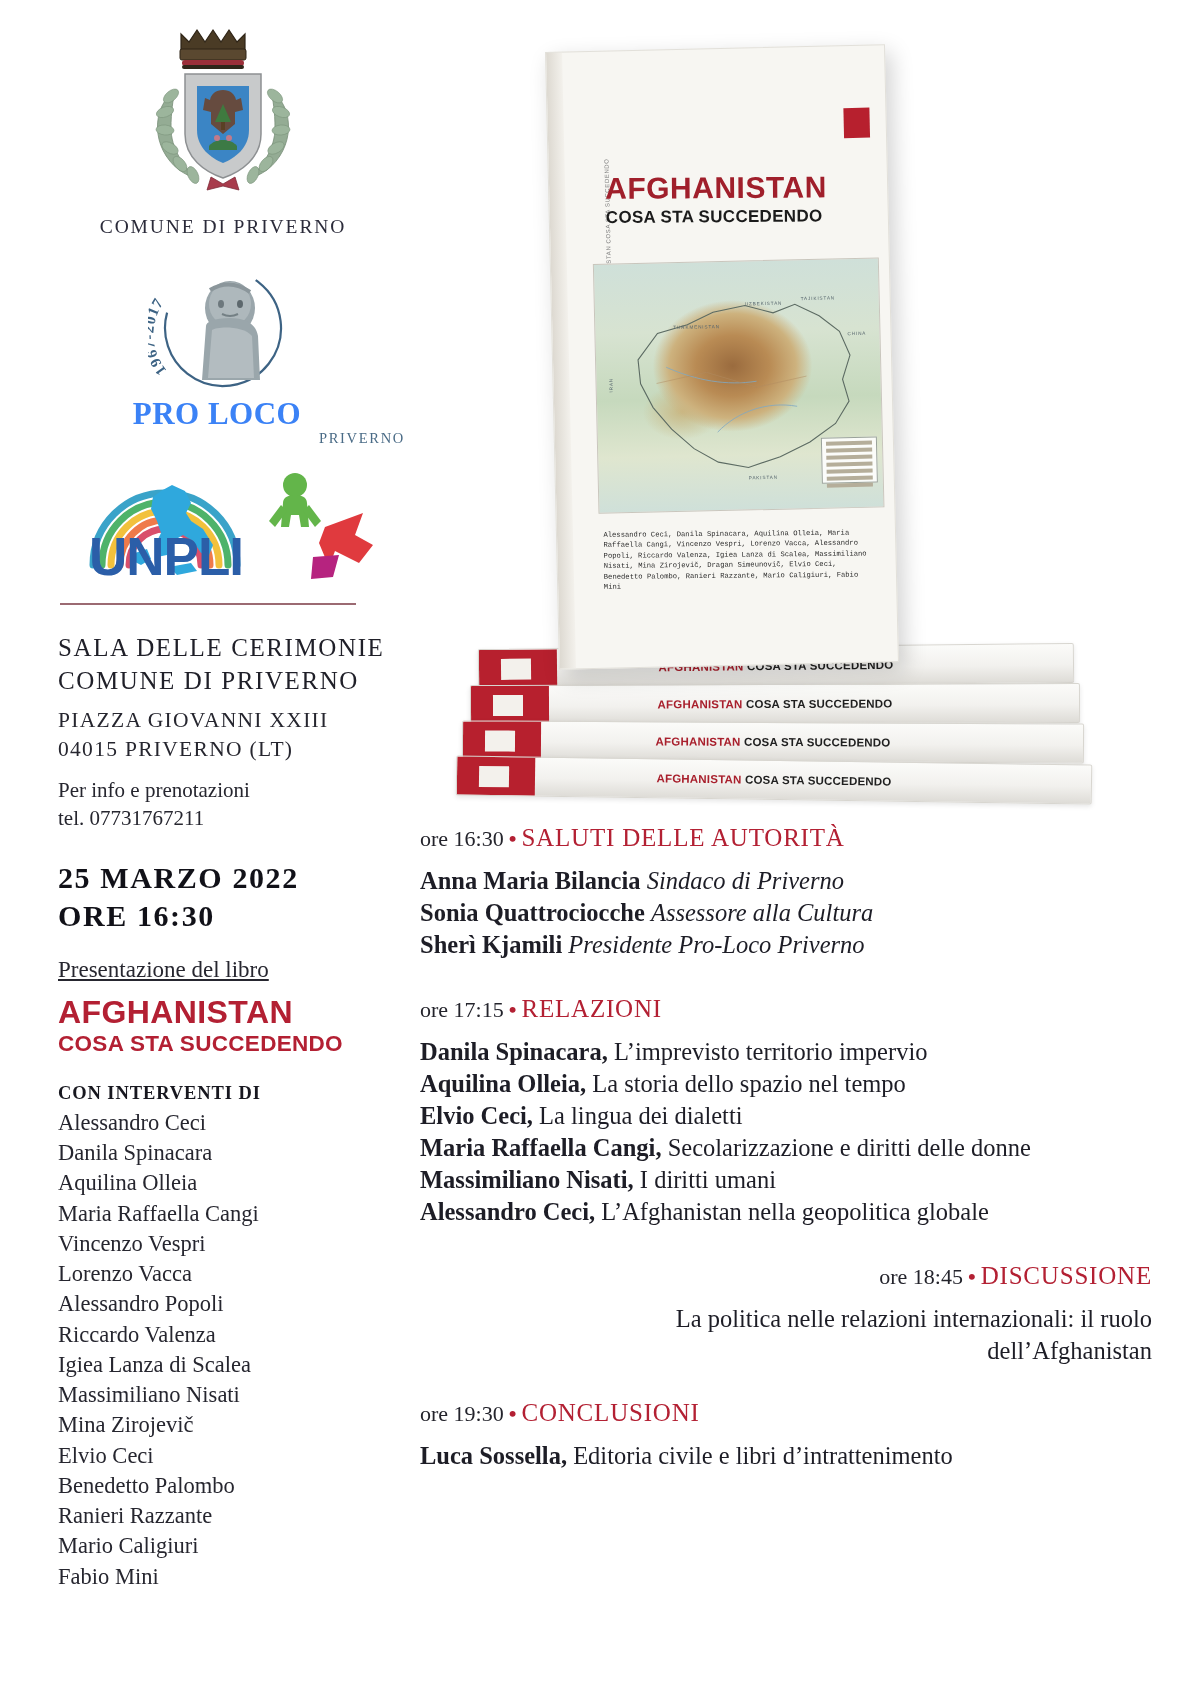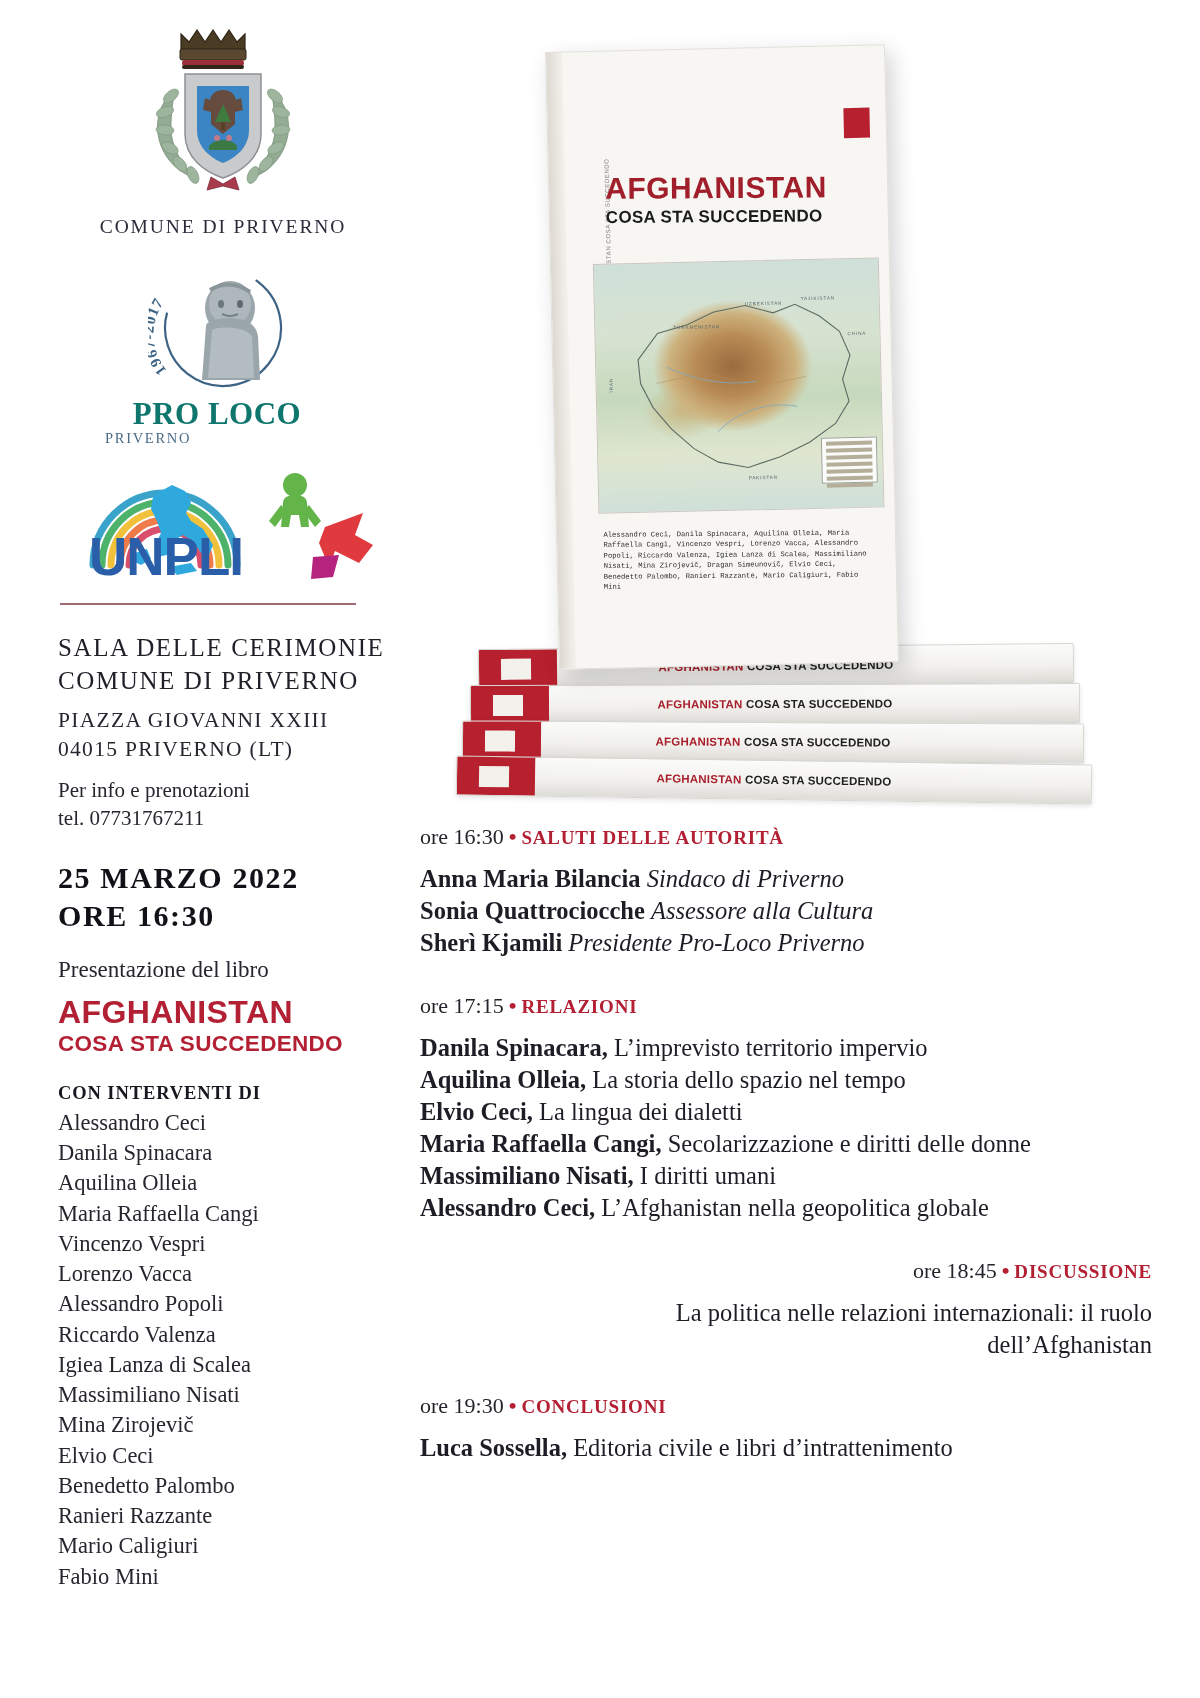--- a/index.html
+++ b/index.html
@@ -40,31 +40,31 @@
   }
 
   
   .proloco-logo { width: 300px; margin: 18px auto 0; text-align: center; position: relative; }
   .proloco-circle { position: relative; width: 150px; height: 150px; margin: 0 auto; }
   .proloco-word {
     margin-top: -8px;
     font-size: 31px;
     font-weight: bold;
     letter-spacing: 0.5px;
-    color: #0f766e;
+    color: #3b82f6;
     text-align: center;
     line-height: 1;
     position: relative;
     left: -6px;
   }
   .proloco-sub {
     font-size: 14.5px;
     letter-spacing: 1.7px;
     color: #4a6b86;
-    text-align: left;
+    text-align: right;
     margin-top: 1px;
     position: relative;
     left: 32px;
   }
 
   
   .unpli-logo { width: 300px; margin: 14px auto 0; position: relative; height: 120px; }
   .unpli-word {
     position: absolute;
     left: 16px;
@@ -114,20 +114,21 @@
     letter-spacing: 1.6px;
     line-height: 1.26;
     color: #111118;
   }
 
   
   .pres-label {
     font-size: 23px;
     margin-top: 22px;
     color: #26262f;
+    text-decoration: underline;
   }
   .book-title-main {
     font-family: "Liberation Sans", sans-serif;
     font-size: 32px;
     font-weight: bold;
     letter-spacing: 0.4px;
     color: #b32033;
     margin-top: 13px;
     line-height: 1.05;
   }
@@ -329,22 +330,22 @@
   }
   .prog-header .time { color: #24242c; }
   .prog-header .dot {
     display: inline-block;
     margin: 0 5px;
     color: #b32033;
     font-weight: bold;
   }
   .prog-header .cat {
     font-family: "Liberation Serif", serif;
-    font-weight: bold;
-    font-size: 19px;
+    font-weight: normal;
+    font-size: 25px;
     letter-spacing: 0.8px;
     color: #b32033;
   }
   .prog-line {
     font-size: 24.5px;
     line-height: 1.305;
     color: #1d1d26;
   }
   .prog-line b { font-weight: bold; }
   .prog-line i { font-style: italic; }

